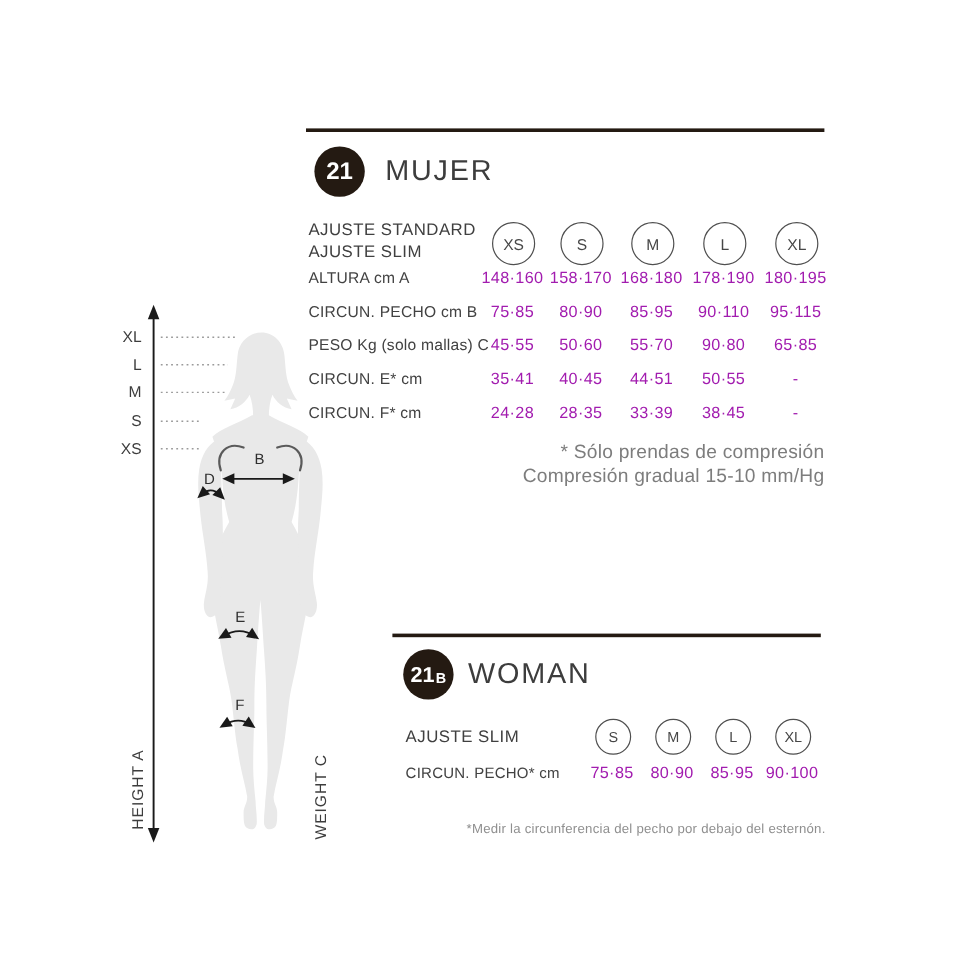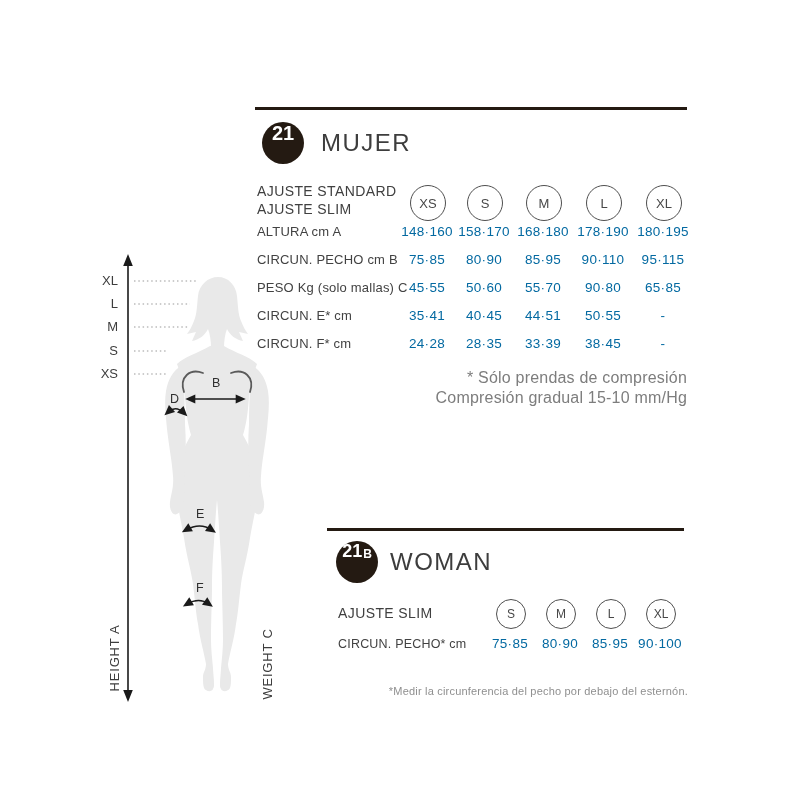--- a/index.html
+++ b/index.html
@@ -5,35 +5,35 @@
   html,body{margin:0;padding:0;}
   body{
     width:800px;height:800px;background:#ffffff;position:relative;
     font-family:"Liberation Sans", sans-serif;color:#3d3d3d;
     -webkit-font-smoothing:antialiased;overflow:hidden;
   }
   .abs{position:absolute;}
   .rule{position:absolute;height:3px;background:#241a12;}
   .badge{
     position:absolute;width:42px;height:42px;border-radius:50%;
-    background:#241a12;color:#ffffff;display:flex;justify-content:center;
+    background:#241a12;color:#ffffff;display:flex;align-items:center;justify-content:center;
     font-weight:bold;font-size:20px;letter-spacing:0;
   }
   .badge .suffix{font-size:12px;font-weight:bold;margin-left:1px;margin-top:6px;}
   .sec-title{position:absolute;font-size:24px;line-height:26px;letter-spacing:1.5px;color:#3d3d3d;}
   .fit{position:absolute;font-size:14px;line-height:18px;letter-spacing:.4px;color:#404040;}
   .size-circle{
     position:absolute;border:1.6px solid #4f4f4f;border-radius:50%;
     display:flex;align-items:center;justify-content:center;color:#474747;background:#fff;
   }
   .size-circle.big{width:34px;height:34px;font-size:13px;}
   .size-circle.small{width:28px;height:28px;font-size:12px;}
   .t-row{position:absolute;height:18px;}
   .t-label{position:absolute;left:0;top:0;font-size:13px;line-height:18px;letter-spacing:.2px;color:#424242;white-space:nowrap;}
-  .t-cell{position:absolute;top:0;width:60px;font-size:13.5px;line-height:18px;text-align:center;color:#0369a1;letter-spacing:.3px;}
+  .t-cell{position:absolute;top:0;width:60px;font-size:13.5px;line-height:18px;text-align:center;color:#a21caf;letter-spacing:.3px;}
   .t-cell.narrow{width:50px;}
   .note{position:absolute;text-align:right;color:#7d7d7d;font-size:16px;line-height:14px;letter-spacing:.2px;}
   .note.light{color:#8f8f8f;font-size:11px;}
   .marker-label{position:absolute;font-size:13px;line-height:16px;color:#3d3d3d;text-align:right;}
   .meas-label{position:absolute;font-size:12.5px;line-height:16px;color:#2f2f2f;}
   .vtext{
     position:absolute;width:120px;height:16px;text-align:center;
     font-size:13px;letter-spacing:.8px;color:#3d3d3d;
     transform:rotate(-90deg);
   }

